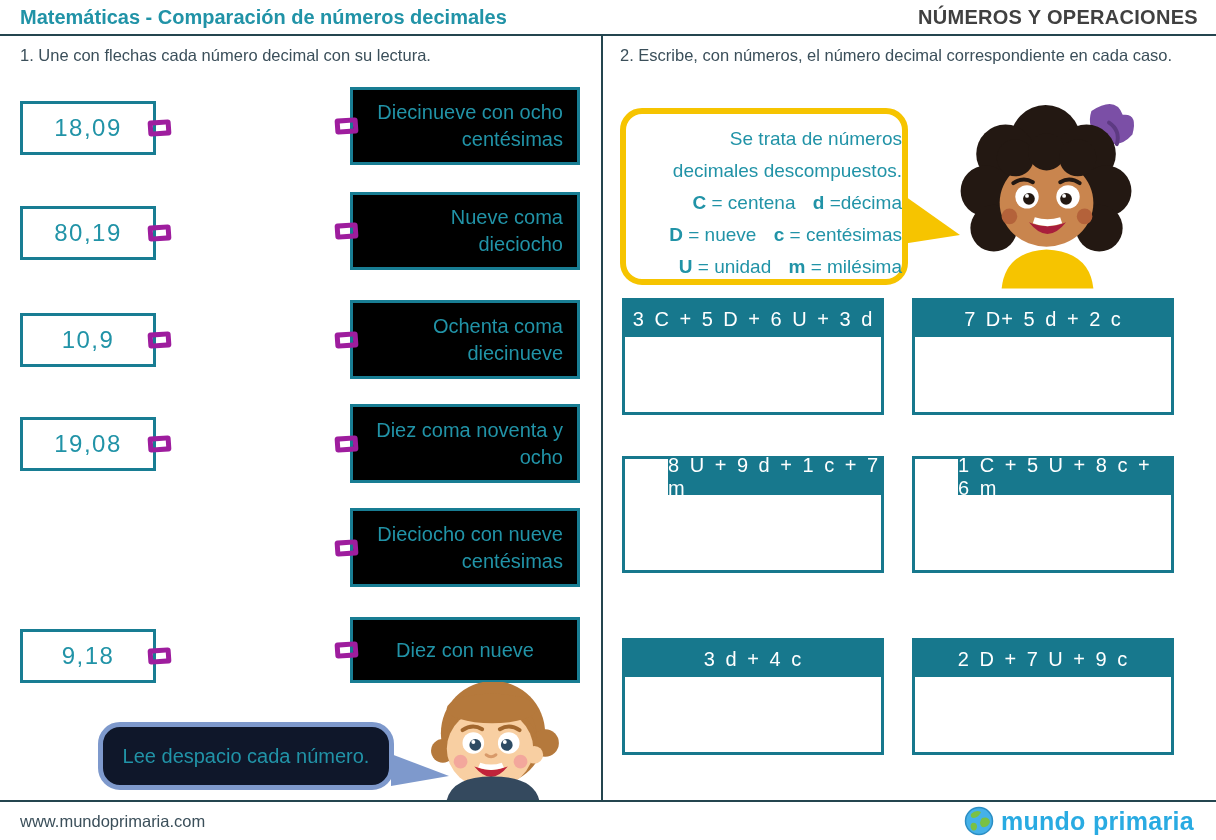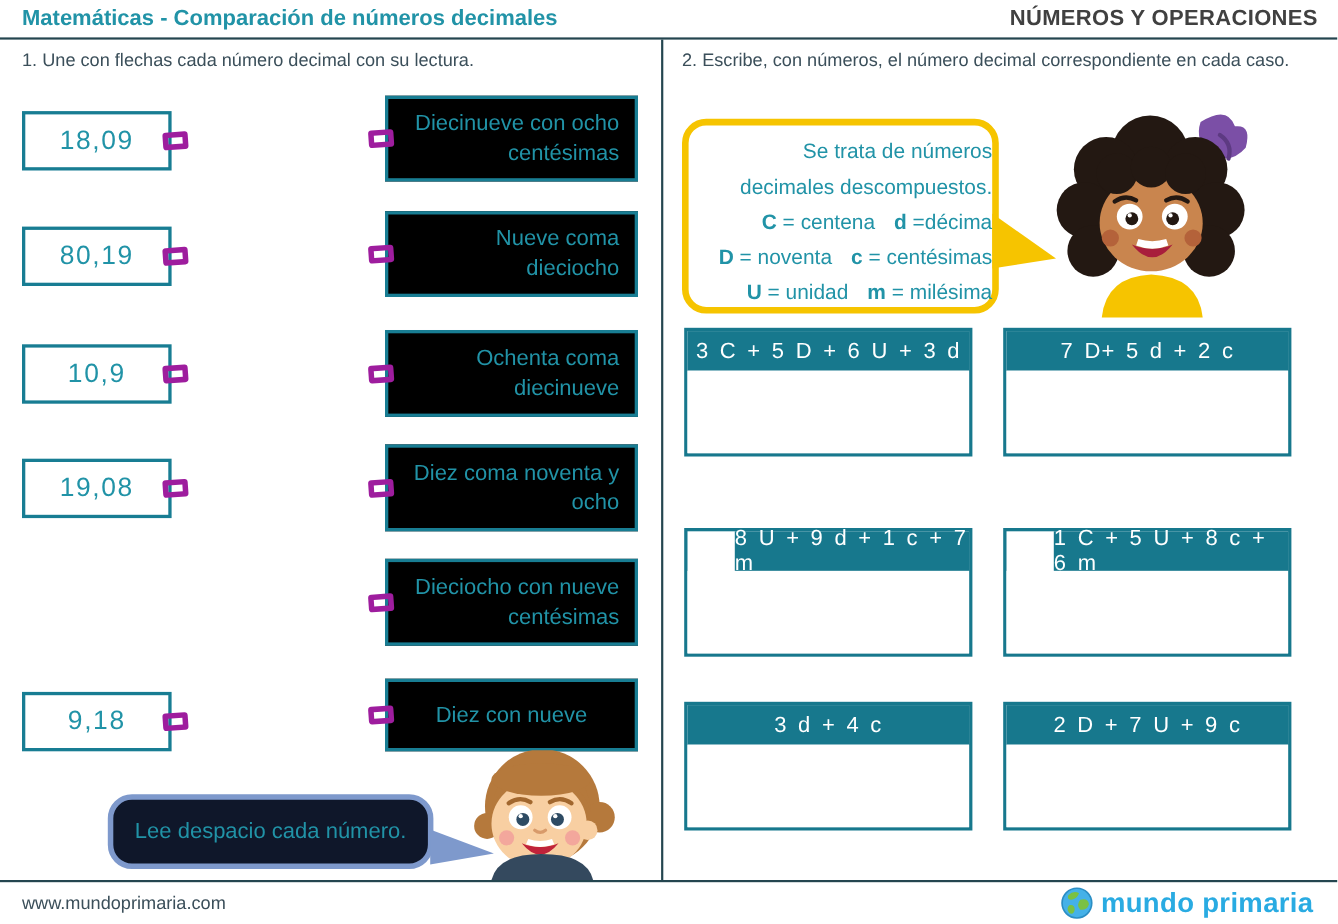--- a/index.html
+++ b/index.html
@@ -46,21 +46,21 @@
   .tip b { font-weight:700; }
   .pair2 { margin-left:12px; }
   .tip-tail { position:absolute; left:902px; top:188px; }
 
   
   .case-box { position:absolute; width:262px; height:117px; border:3px solid #17788d; background:#fff; }
   .case-head { height:36px; background:#17788d; color:#fff; display:flex; align-items:center; justify-content:center;
                font-size:20px; letter-spacing:1px; word-spacing:3px; }
   .case-body { position:absolute; left:0; right:0; top:36px; bottom:0; background:#fff; }
   .c0 { left:622px; } .c1 { left:912px; }
-  .r0 { top:298px; } .r1 { top:480px;padding-left:43px; } .r2 { top:638px; }
+  .r0 { top:298px; } .r1 { top:456px;padding-left:43px; } .r2 { top:638px; }
 
   
   .boy-wrap  { position:absolute; left:418px; top:682px; width:150px; height:118px; }
   .girl-wrap { position:absolute; left:945px; top:92px; width:205px; height:198px; }
 
   
   .f-url { position:absolute; left:20px; top:812px; font-size:16.5px; color:#3b4f5a; }
   .logo { position:absolute; right:22px; top:806px; display:flex; align-items:center; gap:7px; }
   .logo-text { font-size:25px; font-weight:700; color:#29abe2; letter-spacing:.3px; }
 </style>
@@ -159,21 +159,21 @@
   <div class="instr instr2">2. Escribe, con números, el número decimal correspondiente en cada caso.</div>
 
   <div class="tip">
     <div>Se trata de números</div>
     <div>decimales descompuestos.</div>
     <div>
       <span class="pair1"><b>C</b> <span>= centena</span></span>
       <span class="pair2"><b>d</b> <span>=décima</span></span>
     </div>
     <div>
-      <span class="pair1"><b>D</b> <span>= noventa</span></span>
+      <span class="pair1"><b>D</b> <span>= nueve</span></span>
       <span class="pair2"><b>c</b> <span>= centésimas</span></span>
     </div>
     <div>
       <span class="pair1"><b>U</b> <span>= unidad</span></span>
       <span class="pair2"><b>m</b> <span>= milésima</span></span>
     </div>
   </div>
   <svg class="tip-tail" width="62" height="58">
     <polygon points="0,6 0,56 58,47" fill="#f6c400"></polygon>
   </svg>

